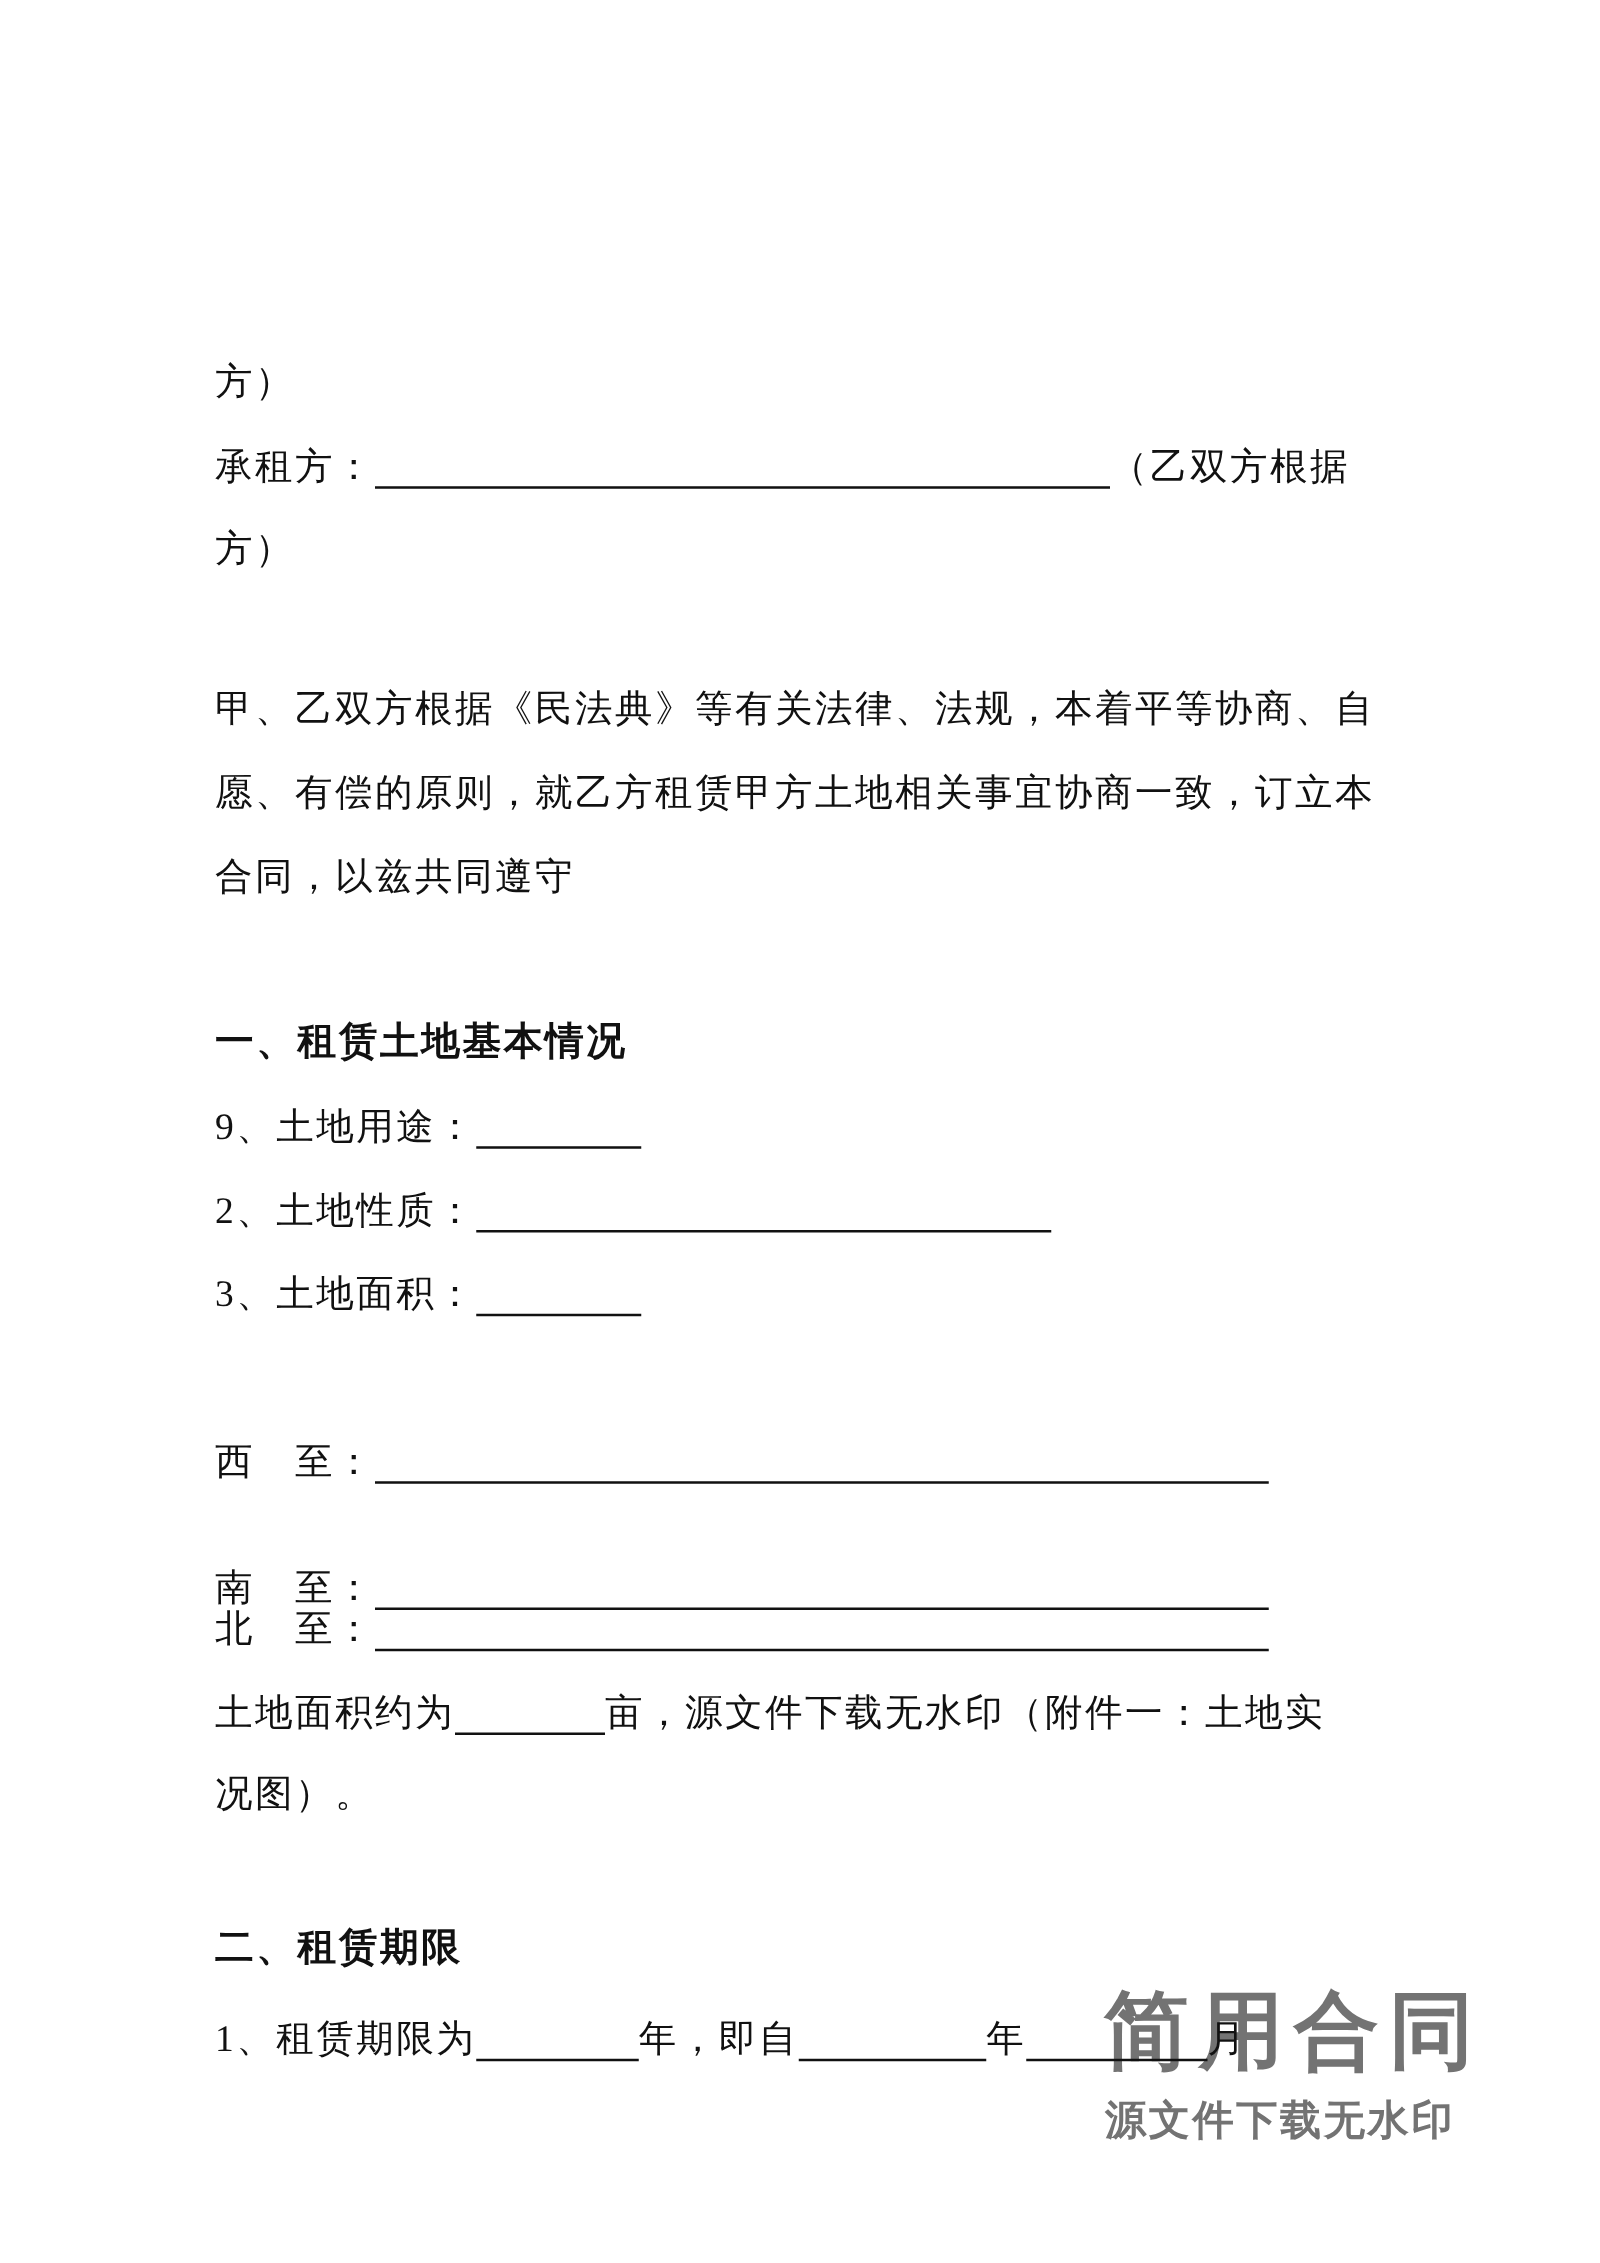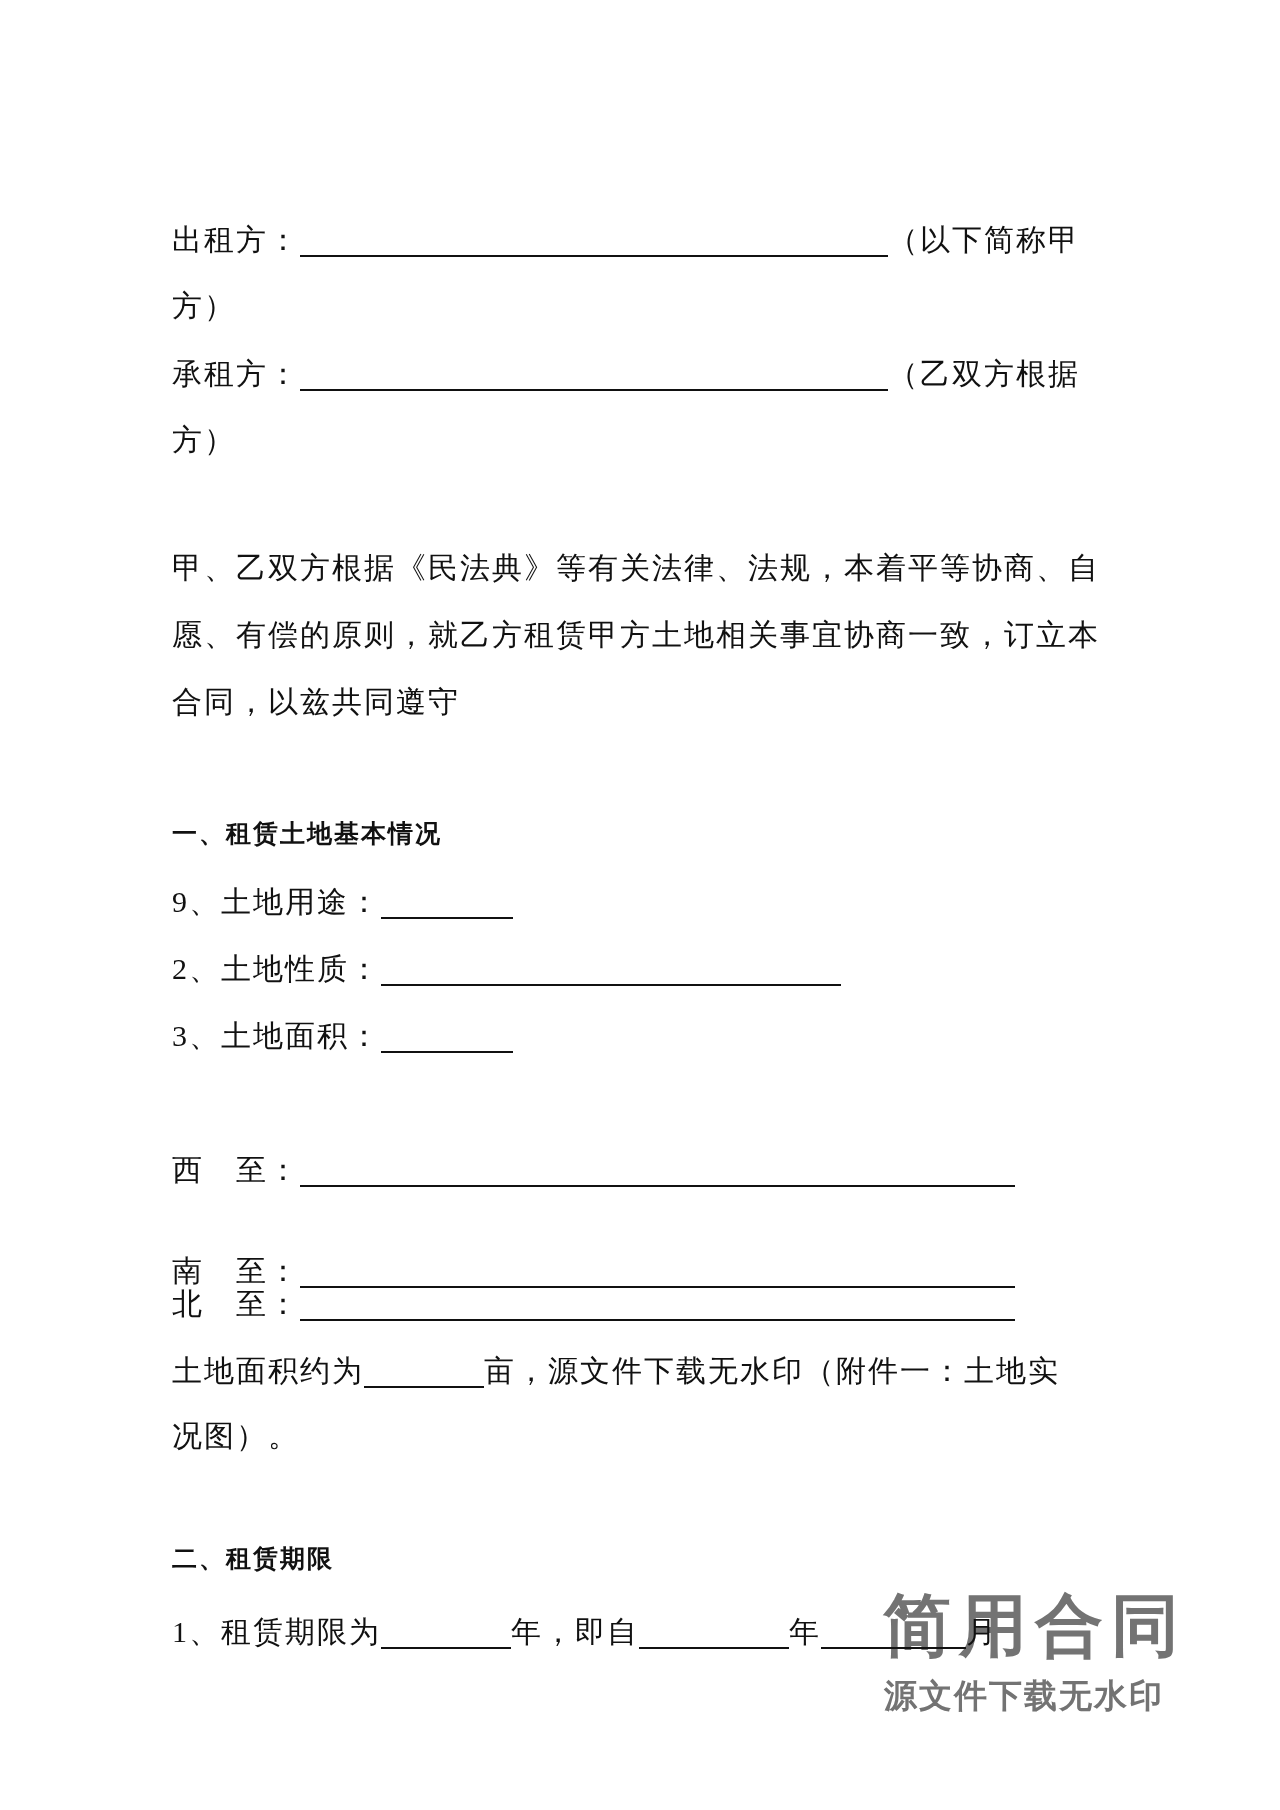--- a/index.html
+++ b/index.html
@@ -20,21 +20,21 @@
     line-height: 34px;
     letter-spacing: 2px;
     white-space: nowrap;
     color: #111111;
     z-index: 2;
   }
   .row span { vertical-align: bottom; }
   .heading {
     font-family: "Liberation Sans", "DejaVu Sans", sans-serif;
     font-weight: 700;
-    font-size: 25px;
+    font-size: 31px;
   }
   
   .blank {
     display: inline-block;
     height: 34px;
     border-bottom: 2.5px solid #111111;
     vertical-align: bottom;
   }
   .w-party { width: 588px; }
   .w-short { width: 132px; }
@@ -57,23 +57,20 @@
   .wm-tagline { left: 884px; top: 1678px; font-size: 33px; line-height: 36px; letter-spacing: 2px; }
 </style>
 </head>
 <body>
 
 <div class="page">
 
   <div class="watermark wm-brand">简用合同</div>
   <div class="watermark wm-tagline">源文件下载无水印</div>
 
-  <div class="row" style="top:221px">
-    <span>出租方：</span><span class="blank w-party"></span><span>（以下简称甲</span>
-  </div>
   <div class="row" style="top:289px">
     <span>方）</span>
   </div>
   <div class="row" style="top:355px">
     <span>承租方：</span><span class="blank w-party"></span><span>（乙双方根据</span>
   </div>
   <div class="row" style="top:423px">
     <span>方）</span>
   </div>
 

